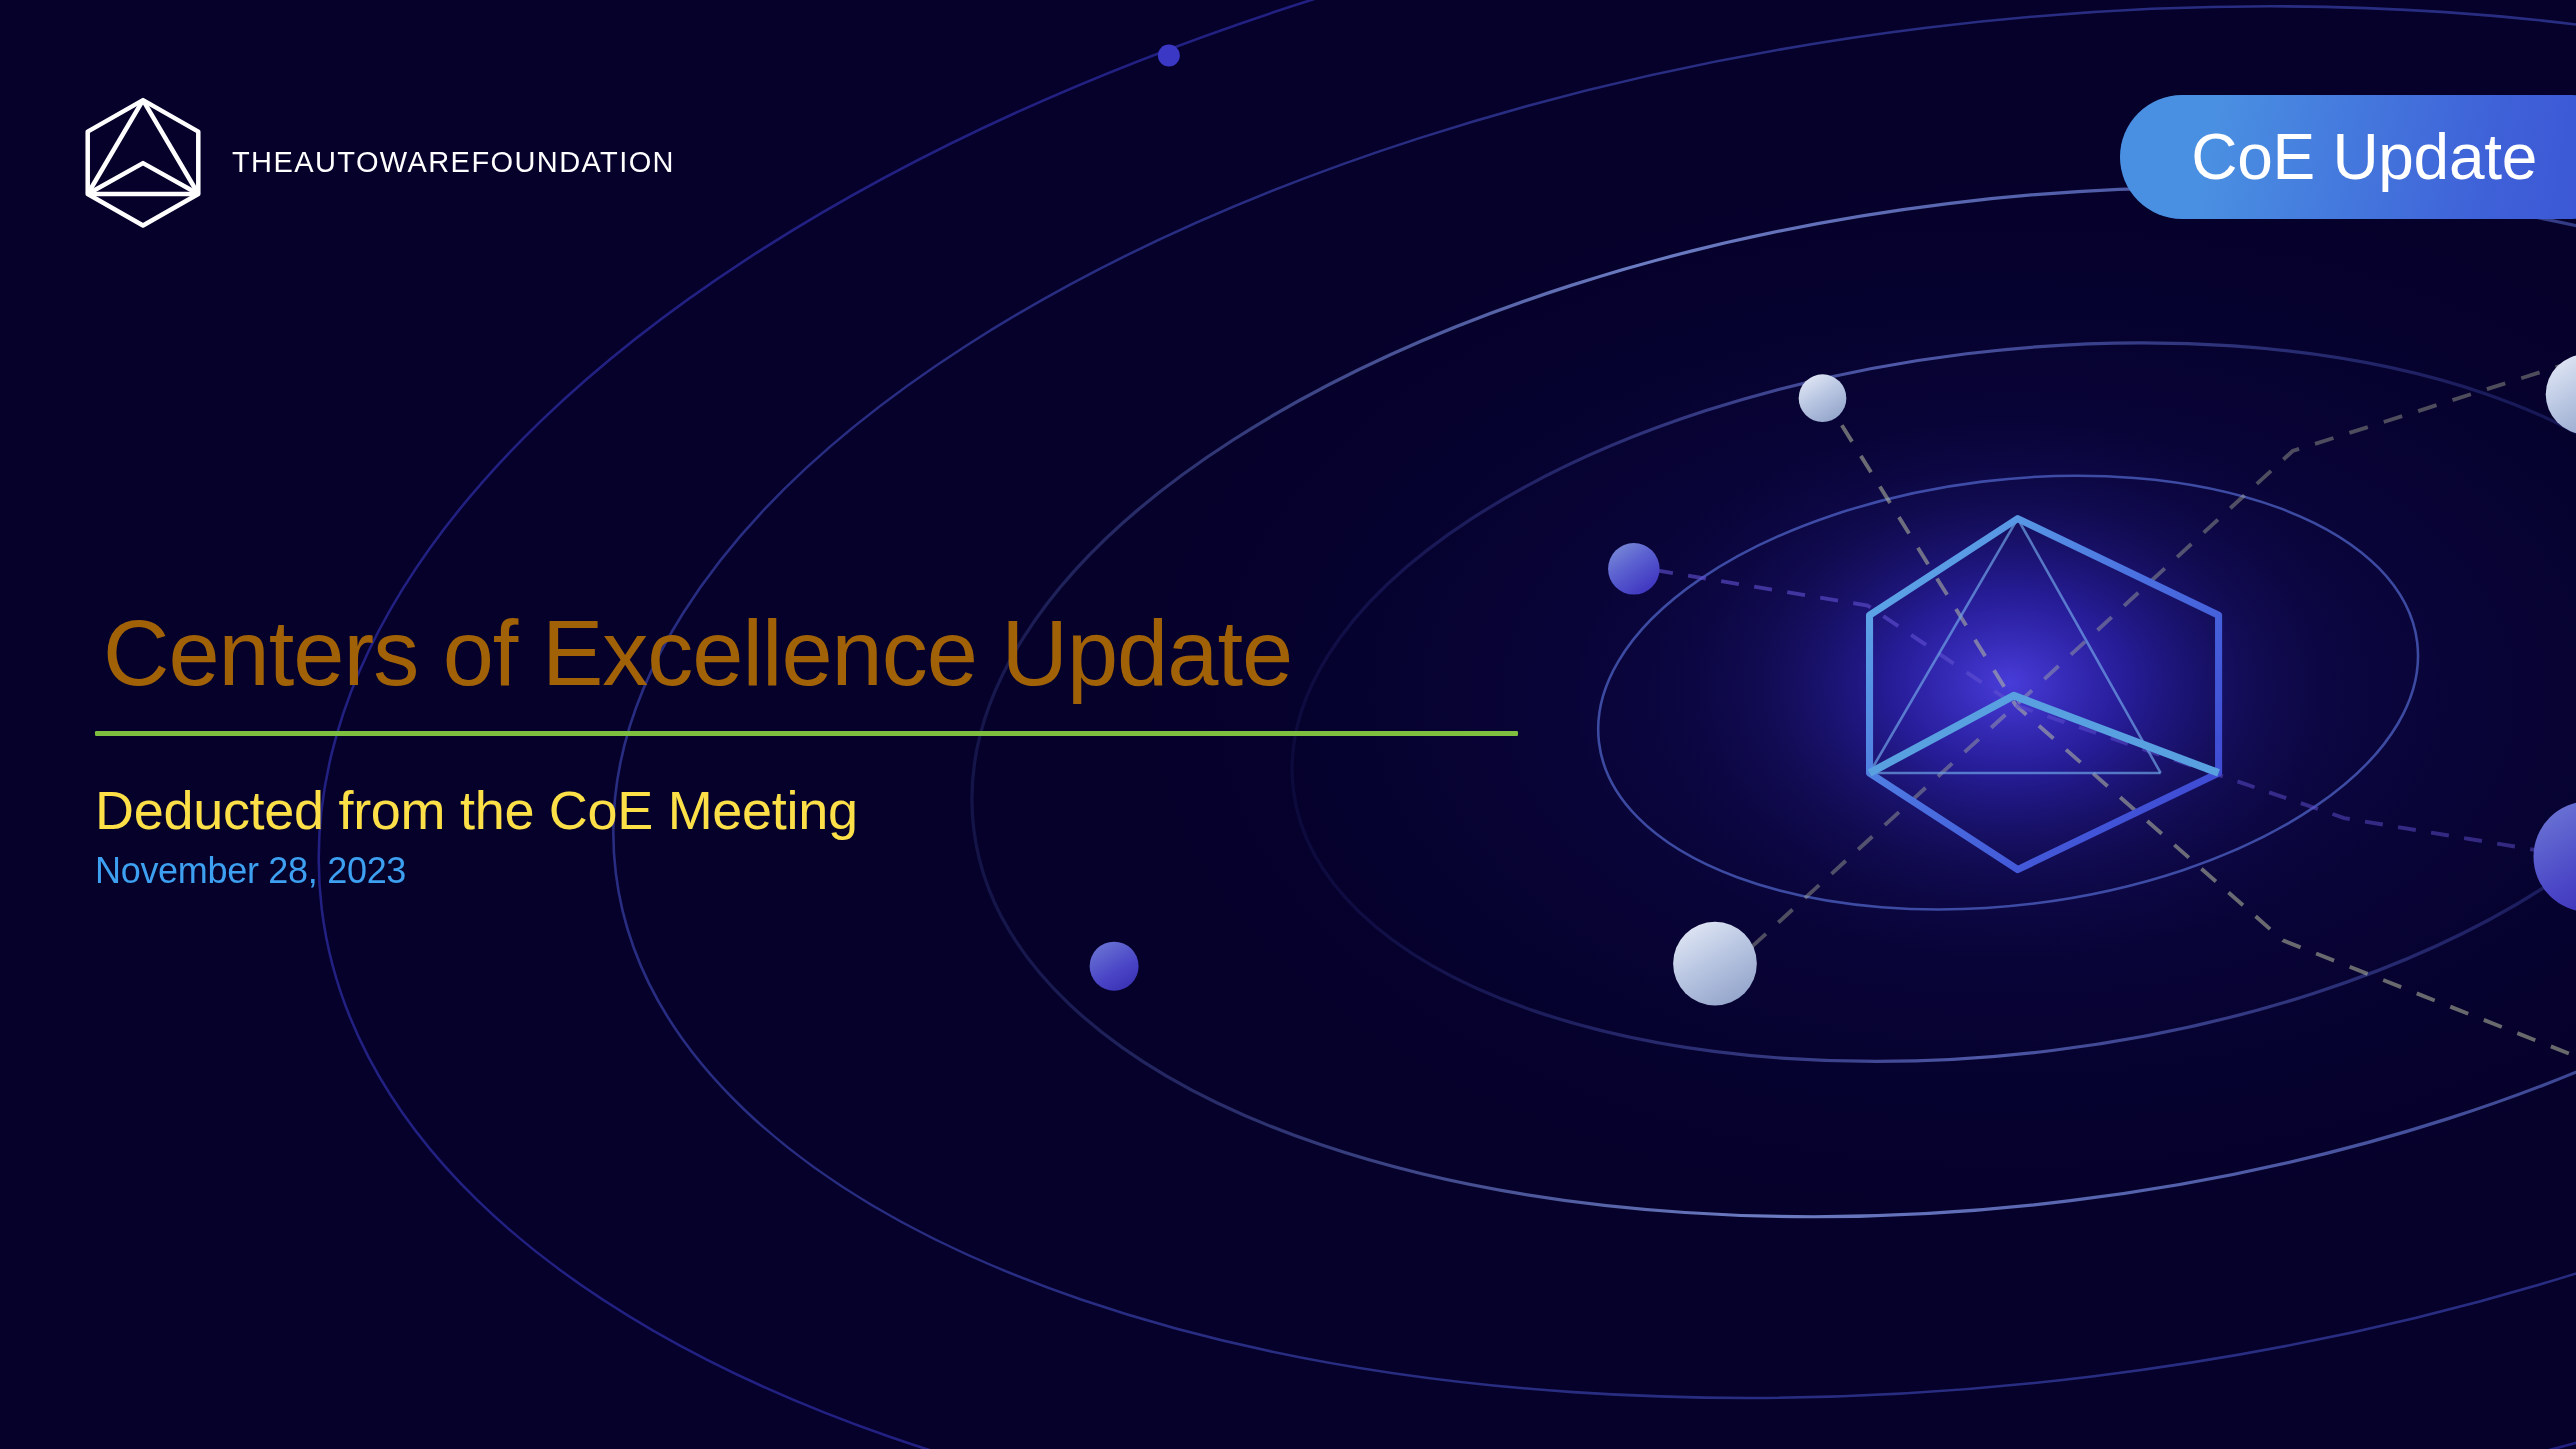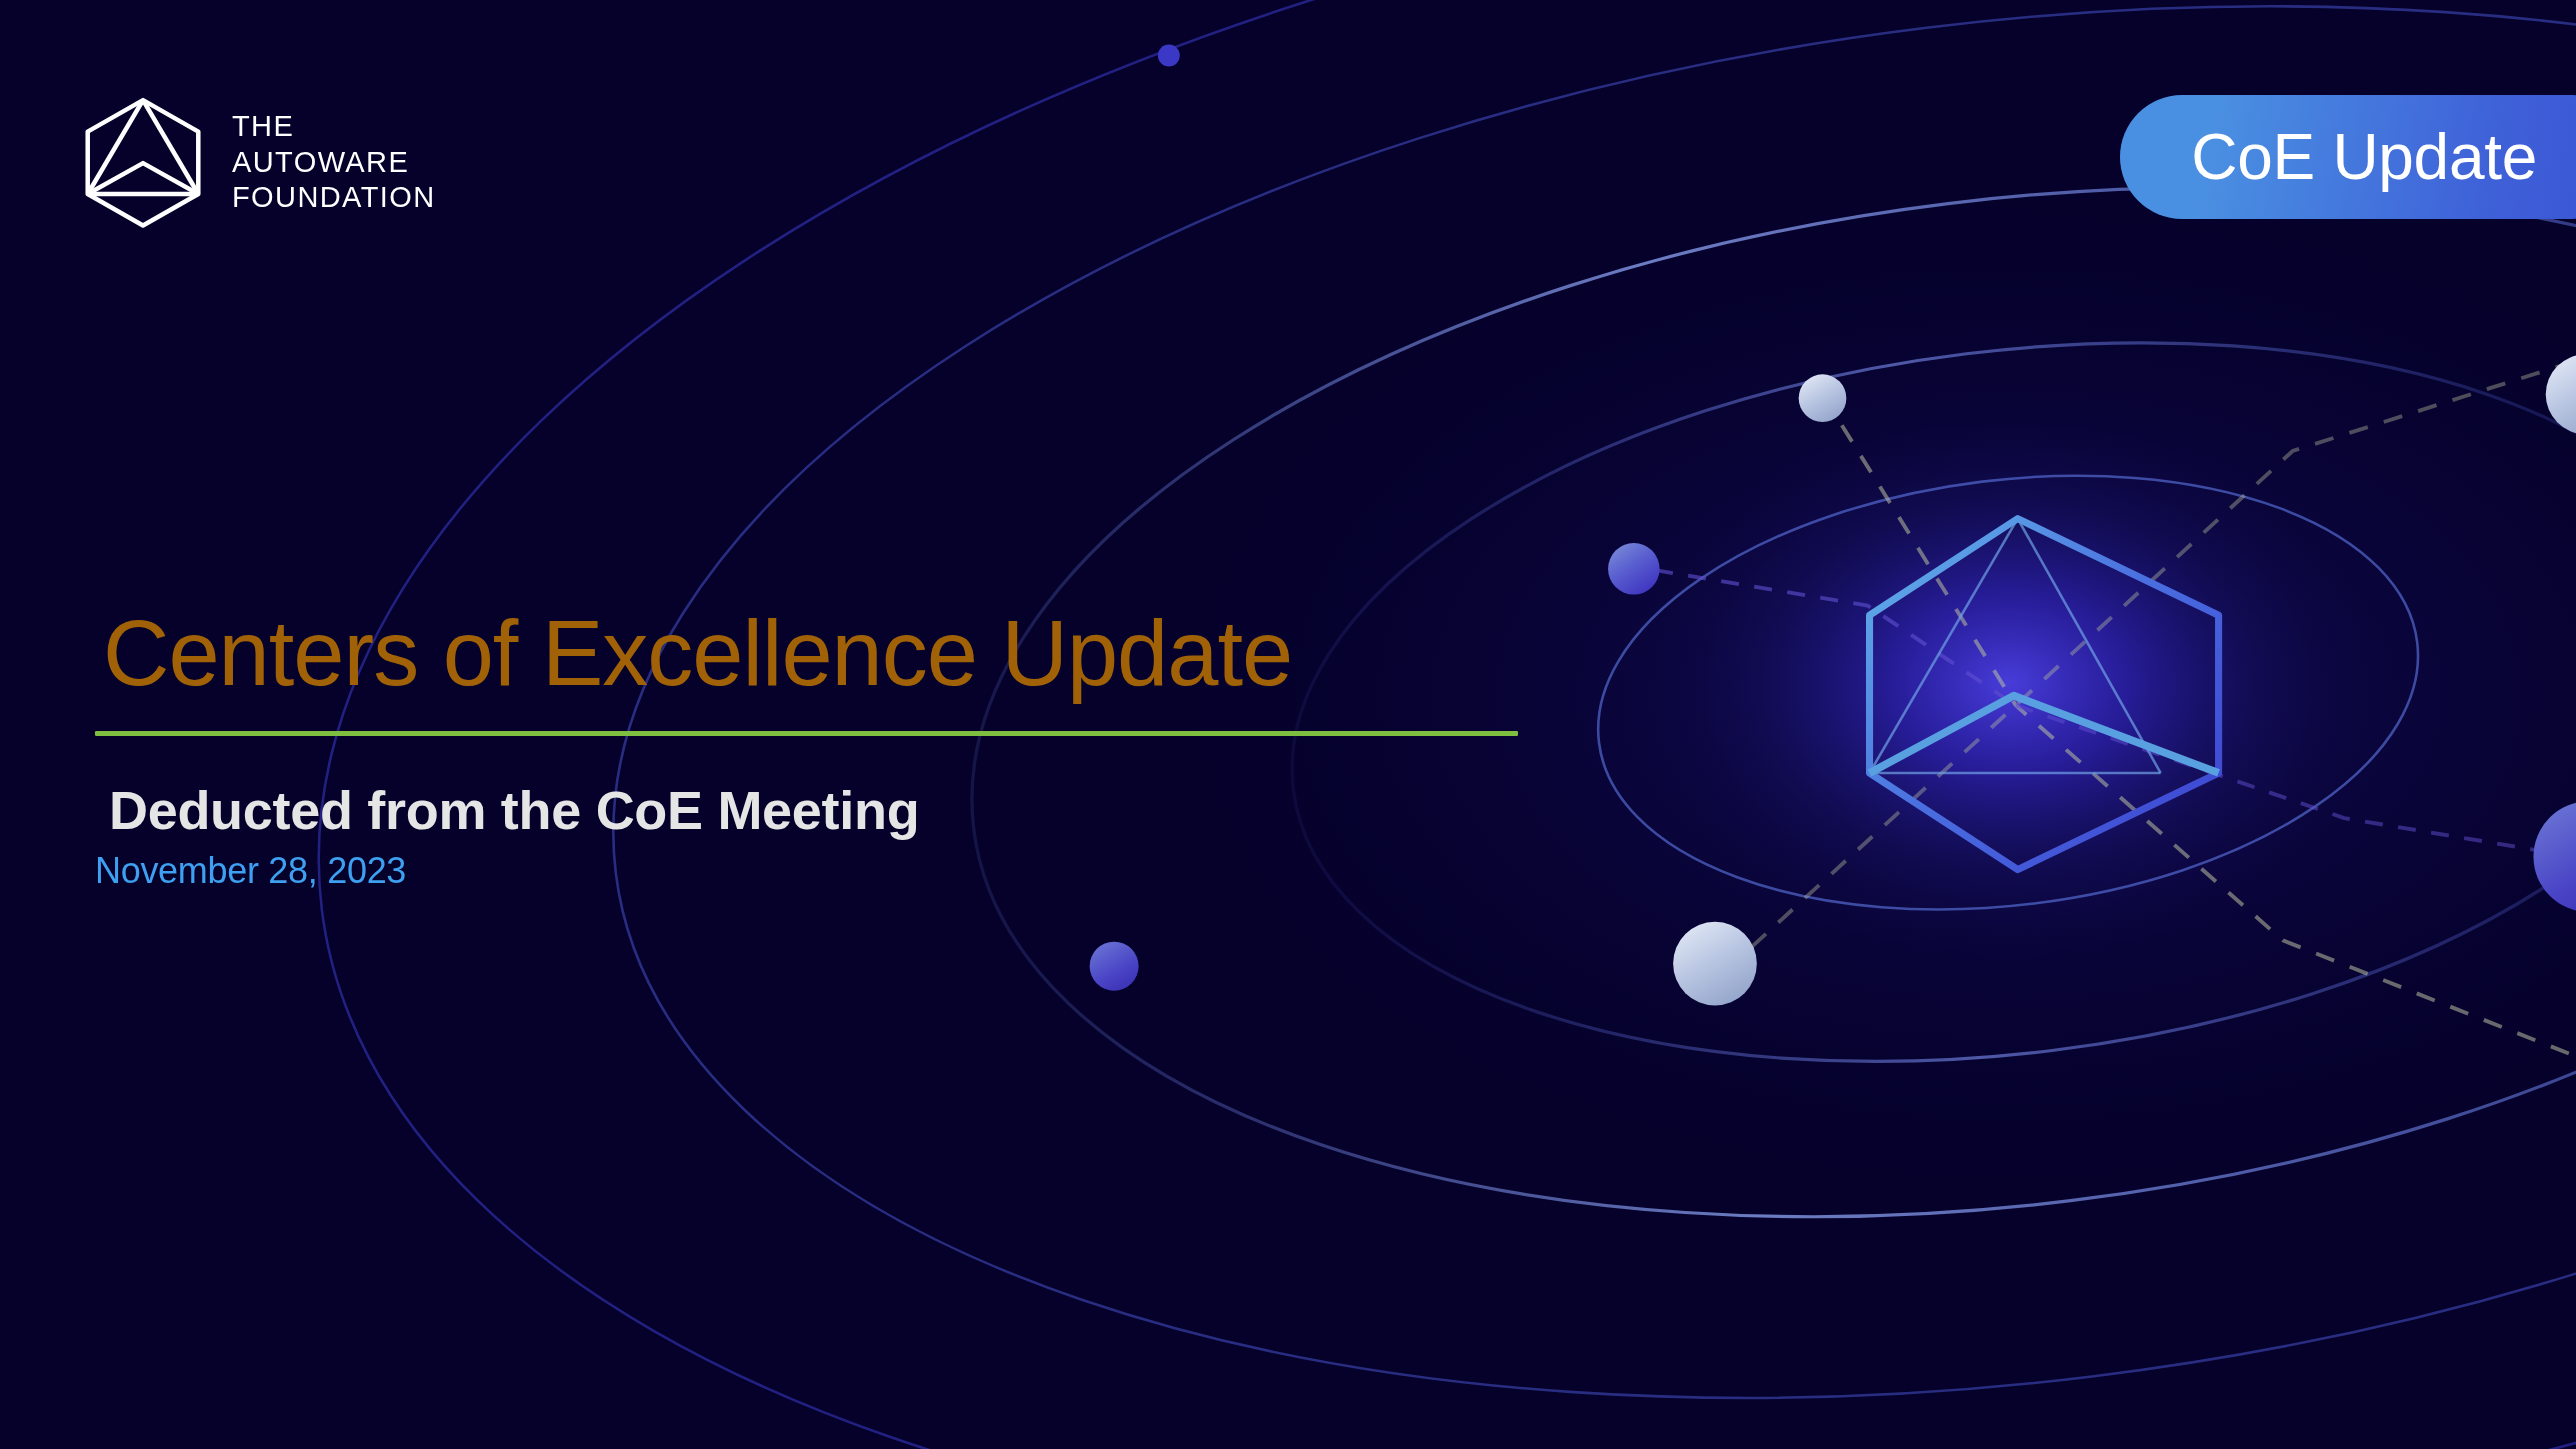--- a/index.html
+++ b/index.html
@@ -31,21 +31,21 @@
     left: 80px;
     top: 95px;
     display: flex;
     align-items: center;
     gap: 26px;
     z-index: 20;
   }
   #logo-mark { width: 126px; height: 135px; display: block; }
   #logo-wordmark {
     display: flex;
-    flex-direction: column;
+    flex-direction: row;
     justify-content: center;
     color: #ffffff;
     letter-spacing: 1.4px;
     line-height: 1.24;
   }
   #logo-wordmark span {
     font-size: 29px;
     font-weight: 400;
     white-space: nowrap;
   }
@@ -90,27 +90,26 @@
   }
   #title-rule {
     margin-top: 32px;
     width: 1423px;
     height: 4.5px;
     background: #7fbf3f;
     border-radius: 1.3px;
   }
   #slide-subtitle {
     margin-top: 45px;
-    color: #e5e5e5;
+    color: #fde047;
     font-size: 54px;
-    font-weight: 700;
+    font-weight: 400;
     letter-spacing: -0.3px;
     line-height: 1.08;
     white-space: nowrap;
-    margin-left: 14px;
   }
   #slide-date {
     margin-top: 13px;
     color: #3da0f0;
     font-size: 36px;
     font-weight: 400;
     letter-spacing: -0.3px;
     line-height: 1.08;
     white-space: nowrap;
   }

